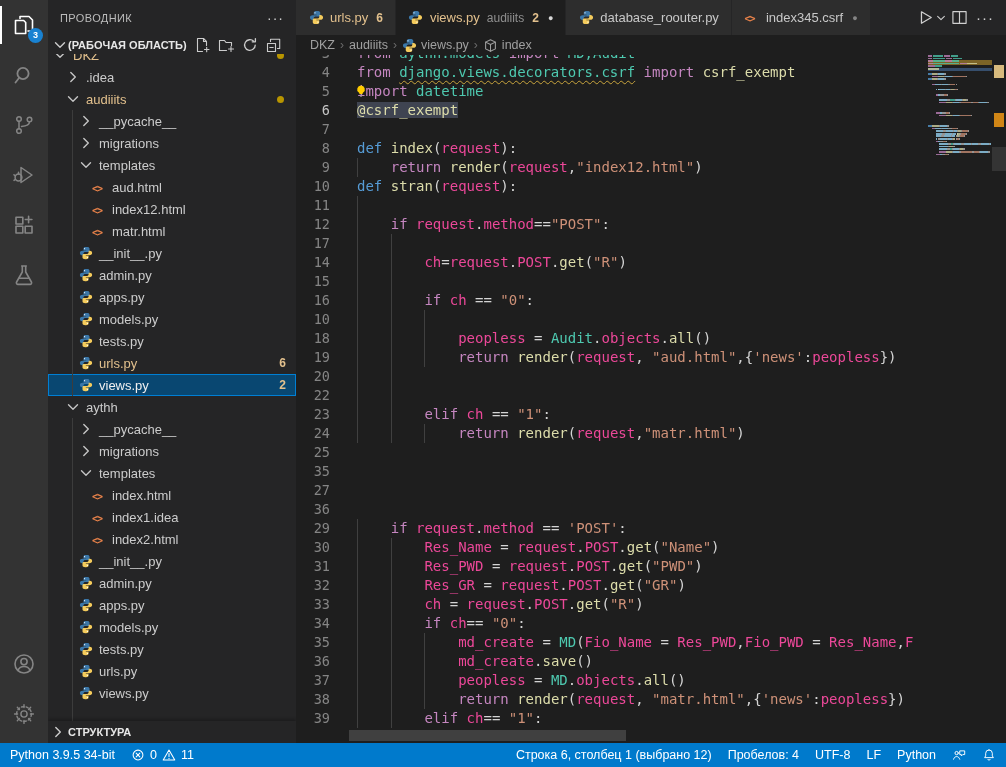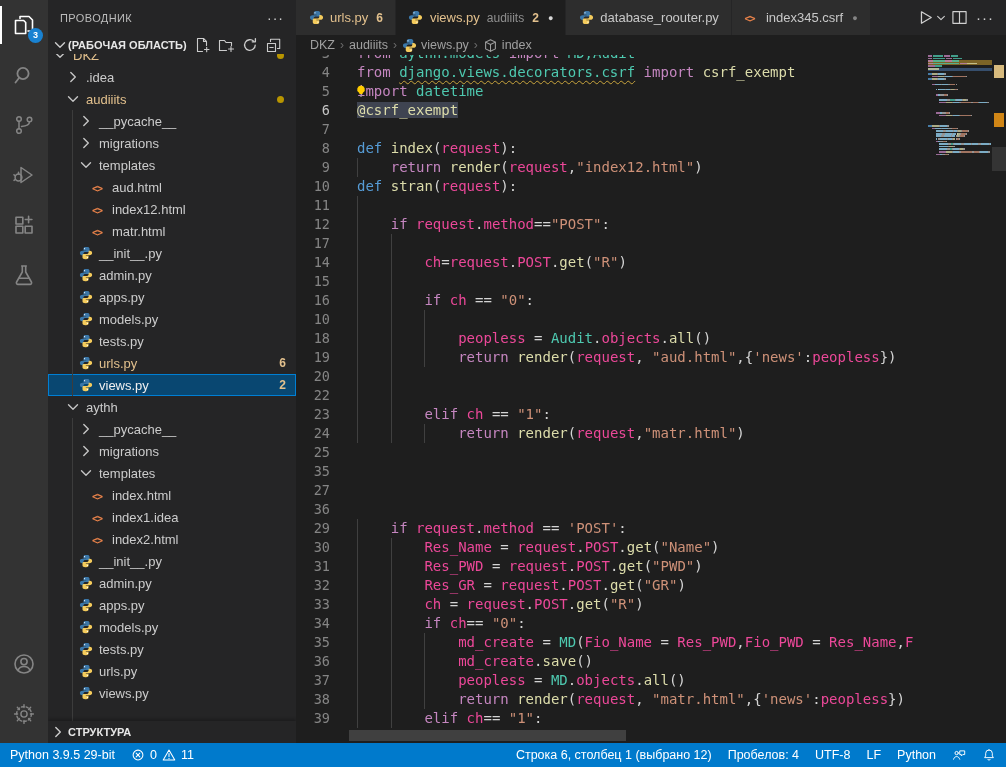--- a/index.html
+++ b/index.html
@@ -943,21 +943,21 @@
         <div class="rmark" style="top:10px;height:13px;background:#d7ba7d;"></div>
         <div class="rmark" style="top:58px;height:14px;background:#d18616;"></div>
         <div class="rslider" style="top:92px;height:24px;"></div>
       </div>
       <div class="hscroll"></div>
     </div>
   </div>
 
   <div class="statusbar">
     <div class="st" style="padding-left:10px;">
-      <span>Python 3.9.5 29-bit</span>
+      <span>Python 3.9.5 34-bit</span>
     </div>
     <div class="st">
       <span class="ico">
           <svg viewBox="0 0 16 16" fill="none" stroke="currentColor" stroke-width="1.2" stroke-linecap="round" stroke-linejoin="round">
             <circle cx="8" cy="8" r="5.6"></circle>
             <path d="M5.9 5.9l4.2 4.2M10.1 5.9l-4.2 4.2"></path>
           </svg>
         </span>
       <span>0</span>
       <span class="ico">

